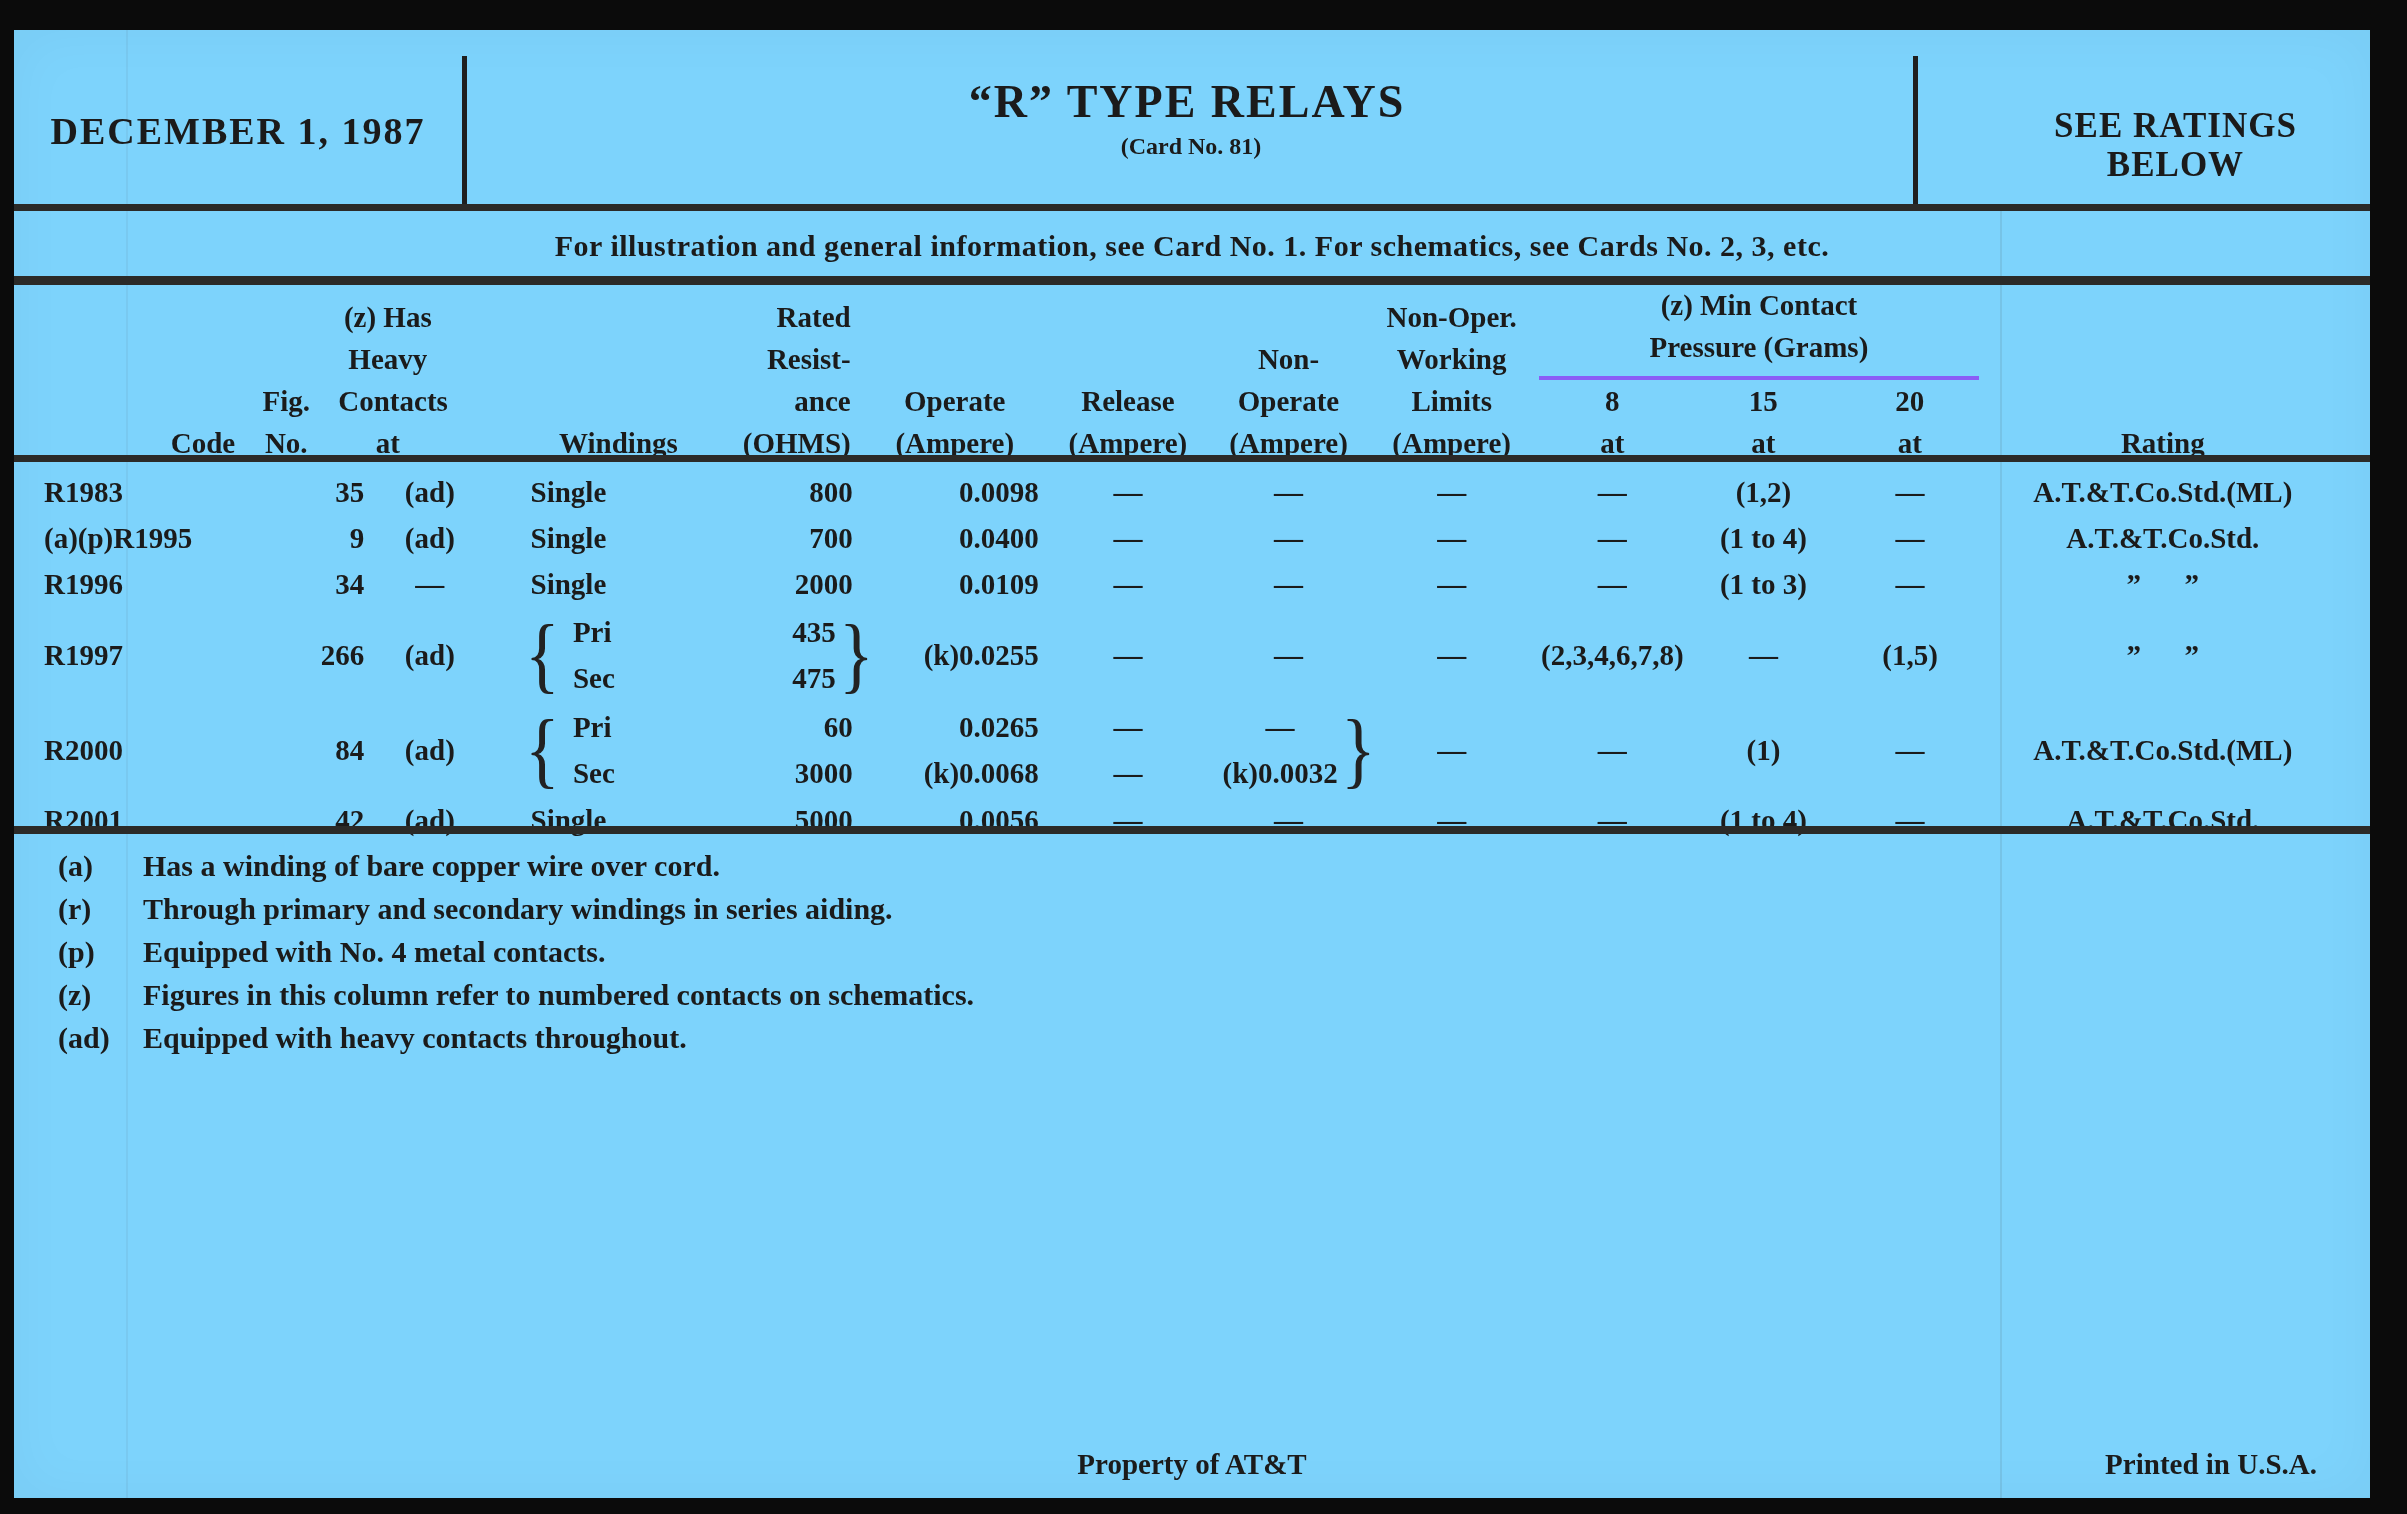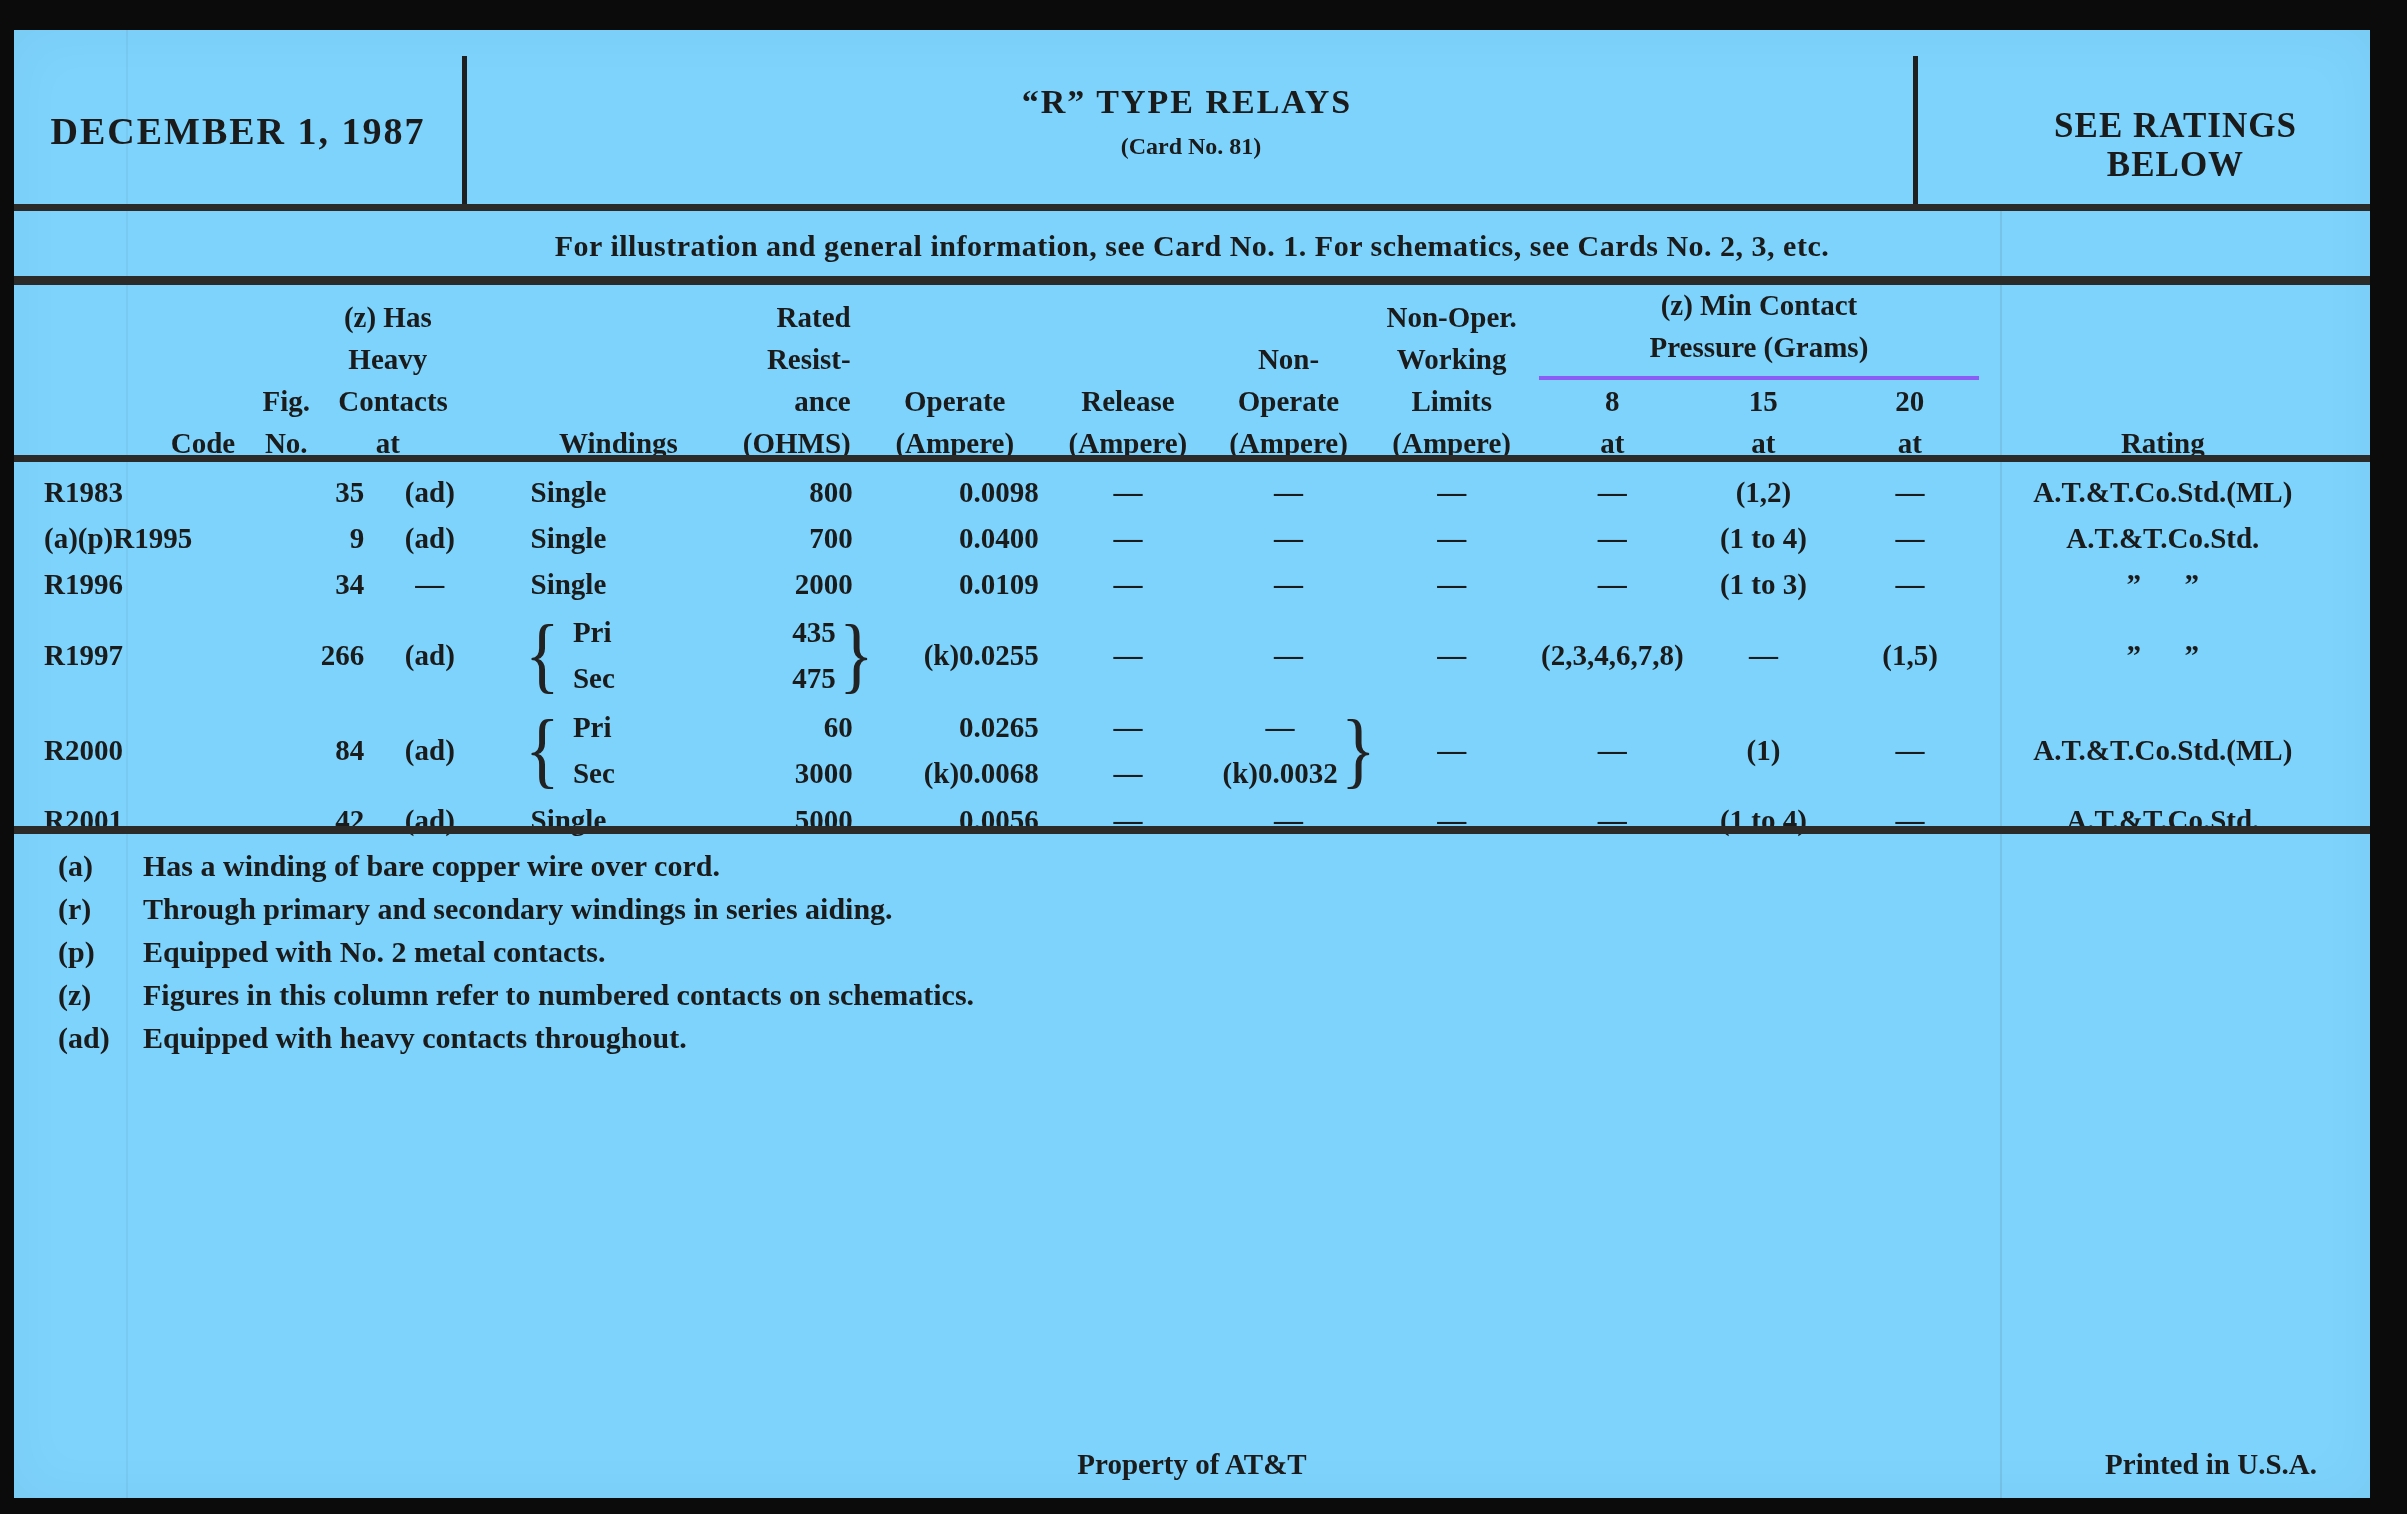--- a/index.html
+++ b/index.html
@@ -18,21 +18,21 @@
   .faint-vline.fv-a { left:1986px; top:181px; background:rgba(60,55,45,0.10); }
   .faint-vline.fv-b { left:112px; }
 
   
   .masthead { position:absolute; left:0; top:0; width:100%; height:174px; }
   .zone { position:absolute; top:0; height:100%; display:flex; flex-direction:column; justify-content:center; align-items:center; }
   .zone-date { left:0; width:448px; padding-top:28px; }
   .zone-title { left:448px; width:1450px; padding-top:8px; }
   .zone-ratings { left:1899px; width:525px; padding-top:24px;margin-top:16px; }
   .date-text { font-size:38px; letter-spacing:2px; }
-  .main-title { font-size:34px; letter-spacing:2px; line-height:50px; }
+  .main-title { font-size:46px; letter-spacing:2px; line-height:50px; }
   .card-no { font-size:24px; line-height:38px;margin-left:8px; }
   .ratings-note { font-size:35px; line-height:39px; letter-spacing:1px; text-align:center; }
   .vrule { position:absolute; top:26px; height:149px; width:5px; background:#1f1f1f; }
   .vrule-left { left:448px; }
   .vrule-right { left:1899px; }
 
   .hrule { position:absolute; left:0; width:100%; background:#2b2a28; }
   .rule-1 { top:174px; height:7px; }
   .rule-2 { top:246px; height:9px; }
   .rule-head { top:425px; height:7px; }
@@ -361,21 +361,21 @@
     <div class="fn">
         <span class="fn-tag">(a)</span>
         <span class="fn-text">Has a winding of bare copper wire over cord.</span>
       </div>
     <div class="fn">
         <span class="fn-tag">(r)</span>
         <span class="fn-text">Through primary and secondary windings in series aiding.</span>
       </div>
     <div class="fn">
         <span class="fn-tag">(p)</span>
-        <span class="fn-text">Equipped with No. 2 metal contacts.</span>
+        <span class="fn-text">Equipped with No. 4 metal contacts.</span>
       </div>
     <div class="fn">
         <span class="fn-tag">(z)</span>
         <span class="fn-text">Figures in this column refer to numbered contacts on schematics.</span>
       </div>
     <div class="fn">
         <span class="fn-tag">(ad)</span>
         <span class="fn-text">Equipped with heavy contacts throughout.</span>
       </div>
   </div>

